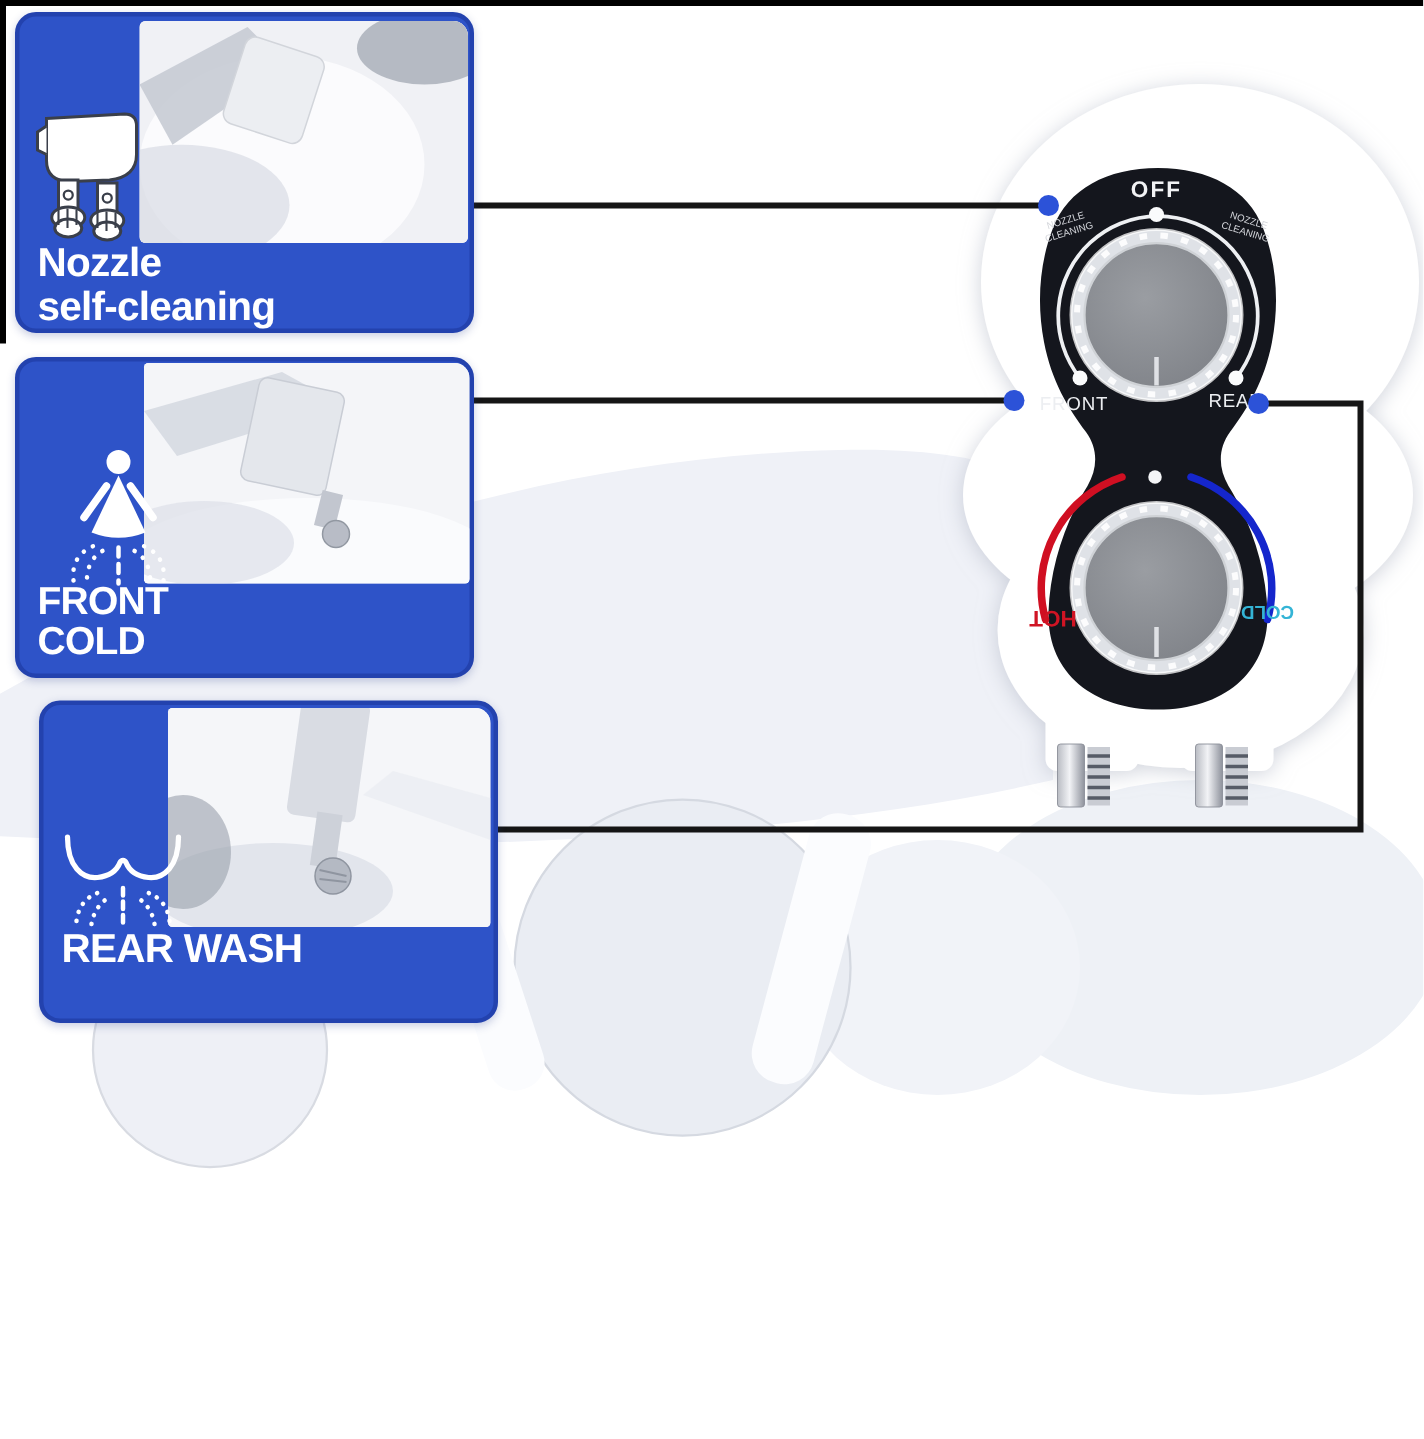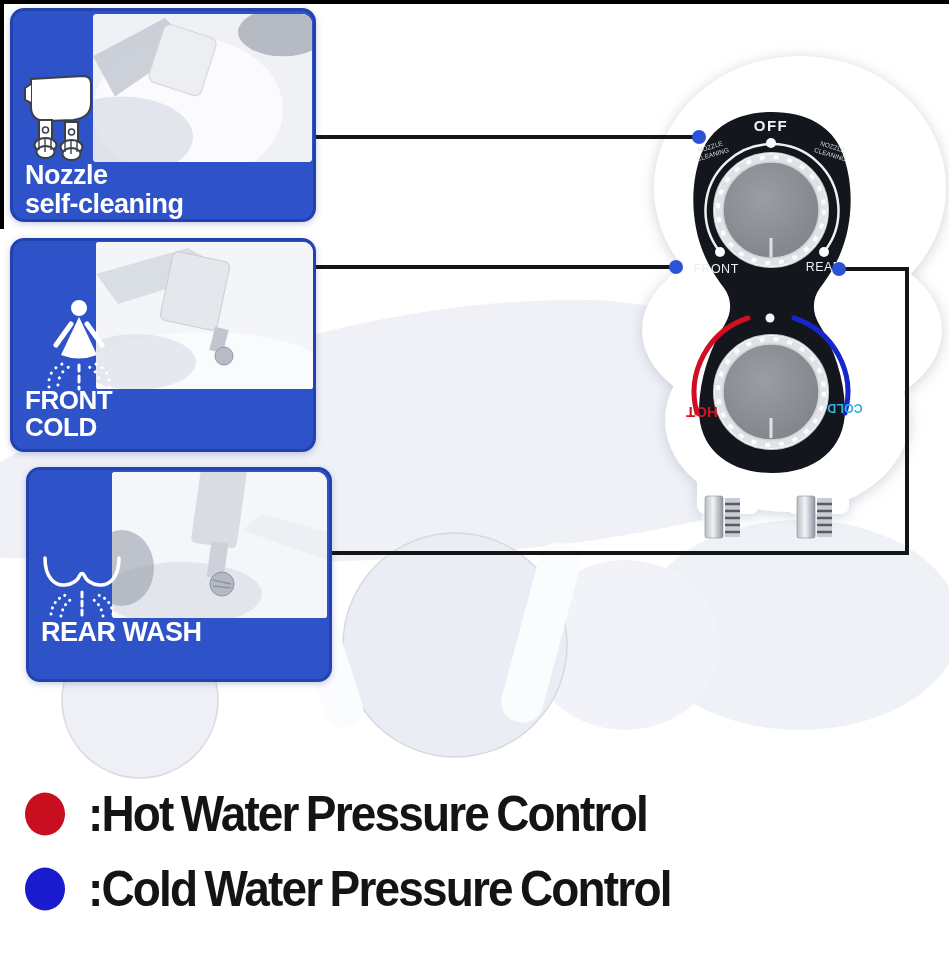--- a/index.html
+++ b/index.html
@@ -231,30 +231,16 @@
         <path d="M72,60 Q70,44 54,40" stroke-dasharray="0.1 6"></path>
         <path d="M20,62 Q22,50 32,44" stroke-dasharray="0.1 6"></path>
         <path d="M62,62 Q60,50 50,44" stroke-dasharray="0.1 6"></path>
       </g>
     </svg>
     <div class="fb-label">
       <div>REAR WASH</div>
     </div>
   </div>
 
-  <div class="legend">
-    <div class="legend-row">
-      <svg class="legend-dot" viewBox="0 0 42 44">
-        <ellipse cx="21" cy="22" rx="20" ry="21.5" fill="#c90e1f"></ellipse>
-      </svg>
-      <span class="legend-label">:Hot Water Pressure Control</span>
-    </div>
-    <div class="legend-row">
-      <svg class="legend-dot" viewBox="0 0 42 44">
-        <ellipse cx="21" cy="22" rx="20" ry="21.5" fill="#1a1bce"></ellipse>
-      </svg>
-      <span class="legend-label">:Cold Water Pressure Control</span>
-    </div>
-  </div>
 
   <div class="bar-top"></div>
   <div class="bar-left"></div>
 </div>
 
 </body></html>

